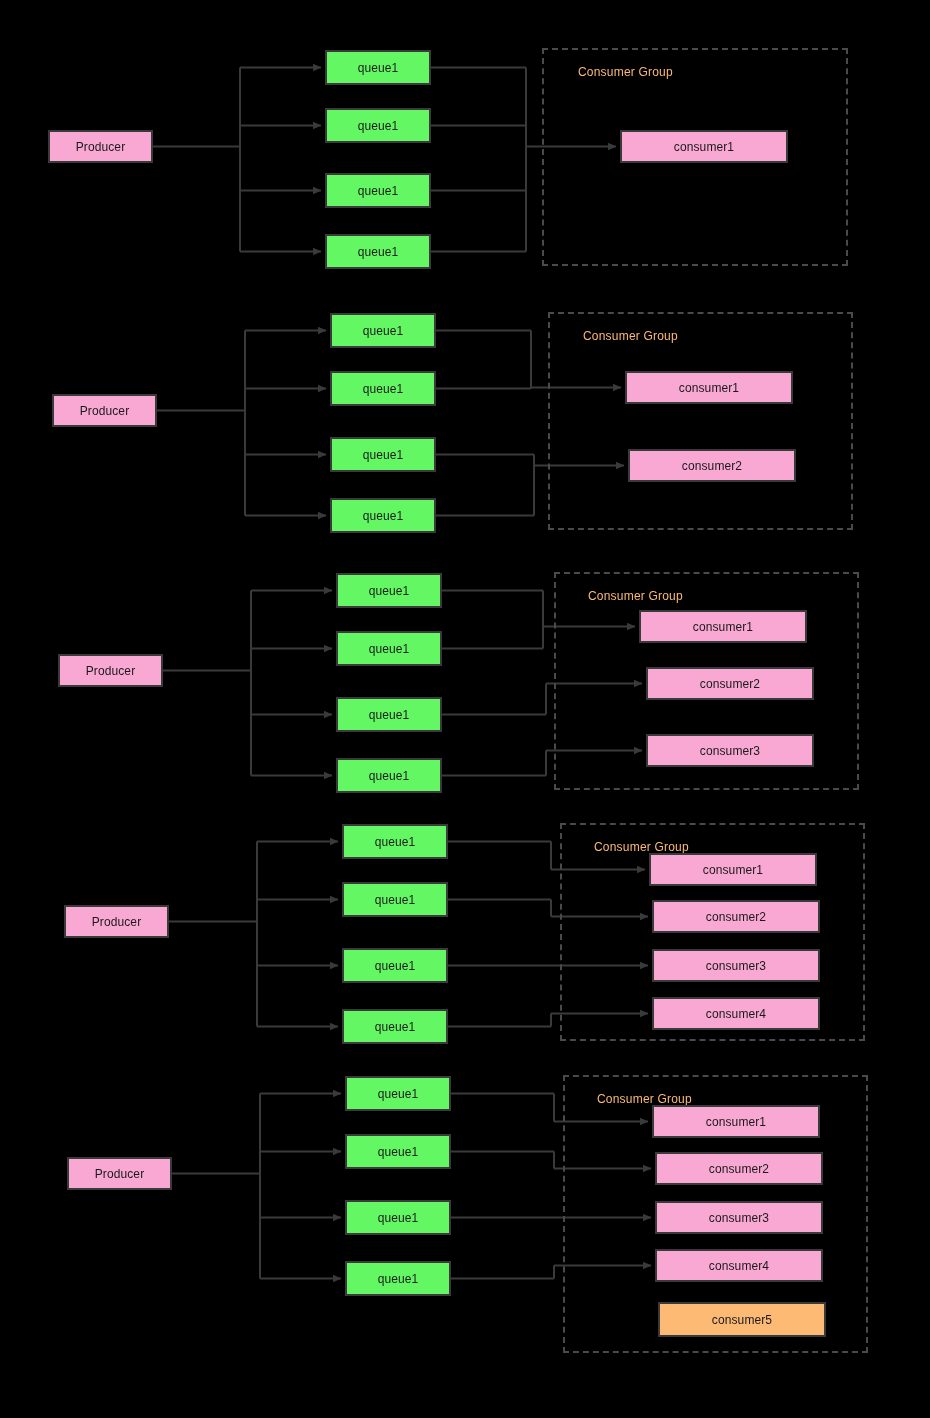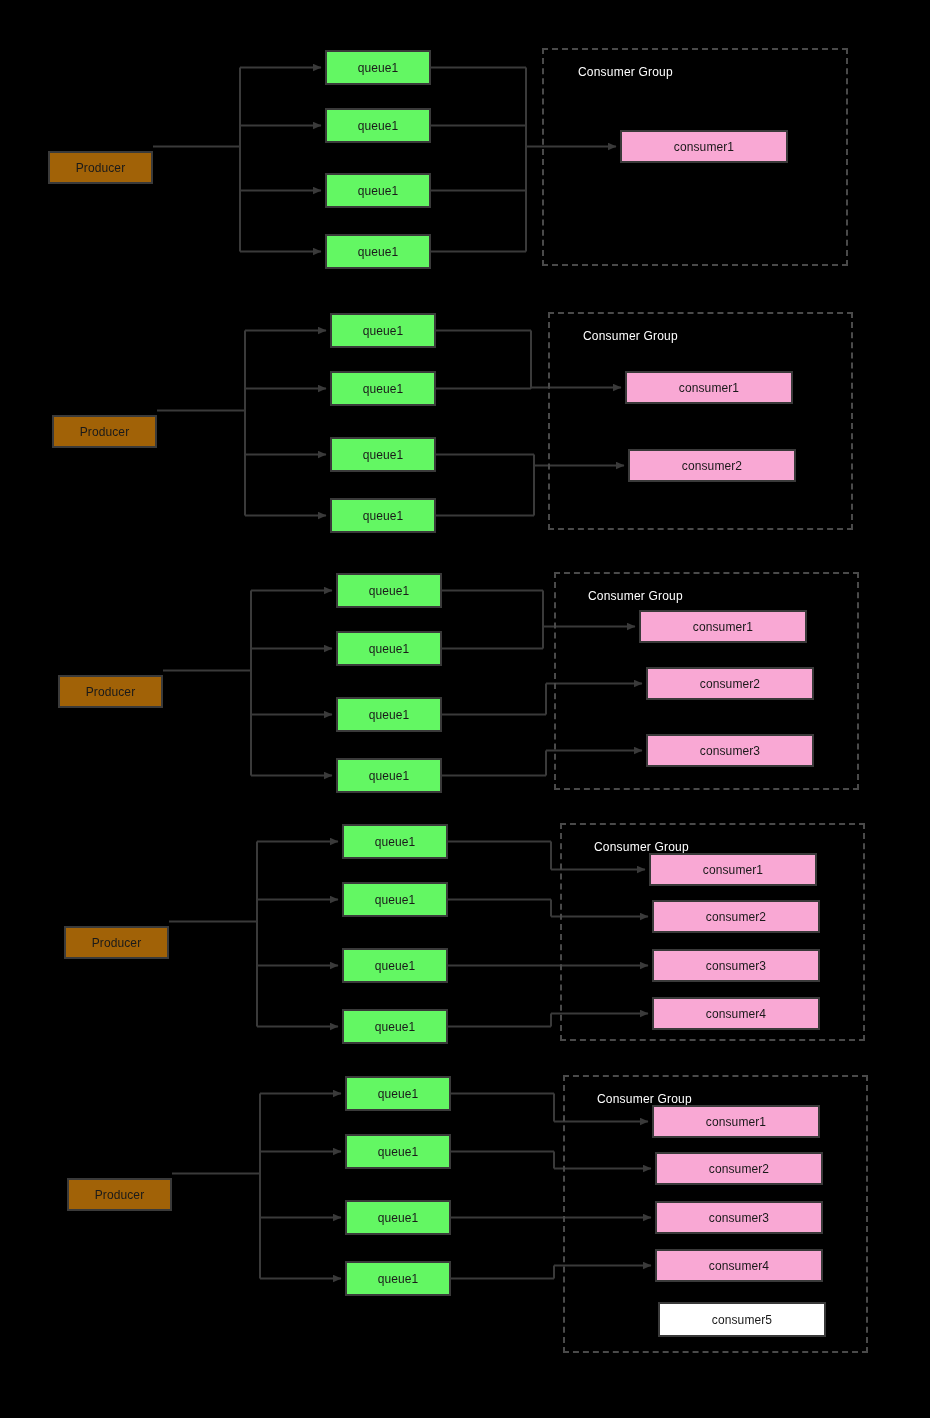--- a/index.html
+++ b/index.html
@@ -30,34 +30,34 @@
     display: flex;
     align-items: center;
     justify-content: center;
     border: 2px solid #3a3a3a;
     font-size: 12px;
     line-height: 1;
     color: #1a1a1a;
     letter-spacing: 0.1px;
     white-space: nowrap;
   }
-  .node.producer { background: #a16207; margin-top: 21px; }
+  .node.producer { background: #f9a8d4; }
   .node.queue    { background: #63f763; }
   .node.consumer { background: #f9a8d4; }
-  .node.consumer-idle { background: #ffffff; }
+  .node.consumer-idle { background: #fdba74; }
   .group-box {
     position: absolute;
     box-sizing: border-box;
     border: 2px dashed #4a4a4a;
     background: transparent;
   }
   .group-label {
     position: absolute;
     font-size: 12px;
-    color: #ffffff;
+    color: #fdba74;
     white-space: nowrap;
     letter-spacing: 0.2px;
   }
 </style>
 </head>
 <body>
 
 <div id="canvas-root">
   <svg class="wires" id="wire-layer" viewBox="0 0 930 1418" xmlns="http://www.w3.org/2000/svg">
     <defs>

